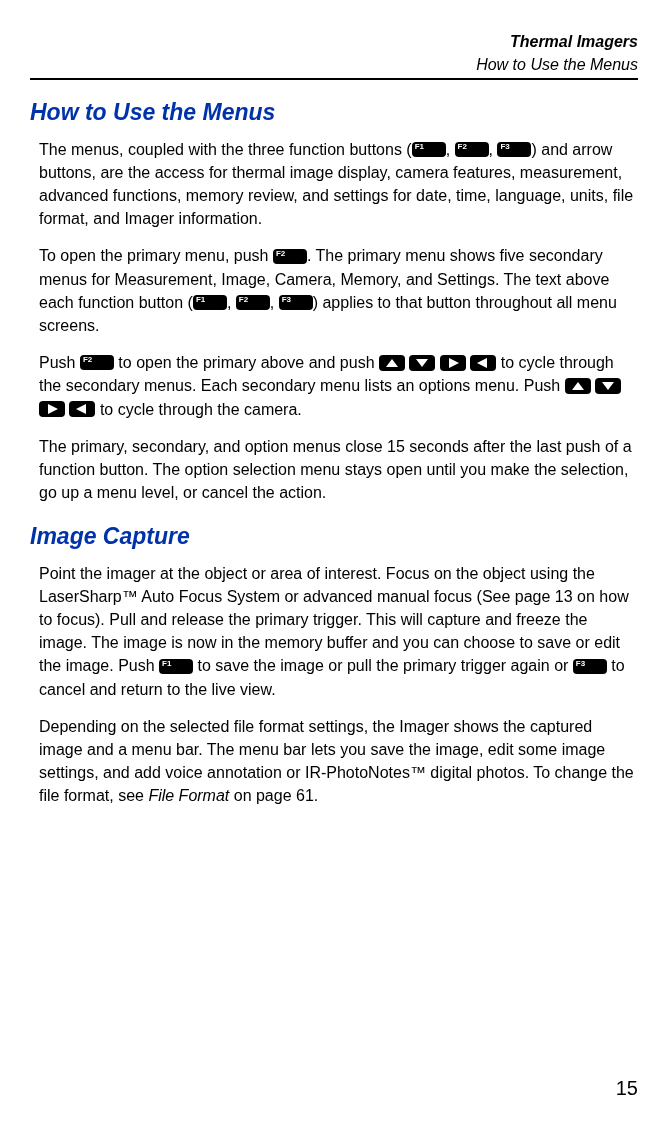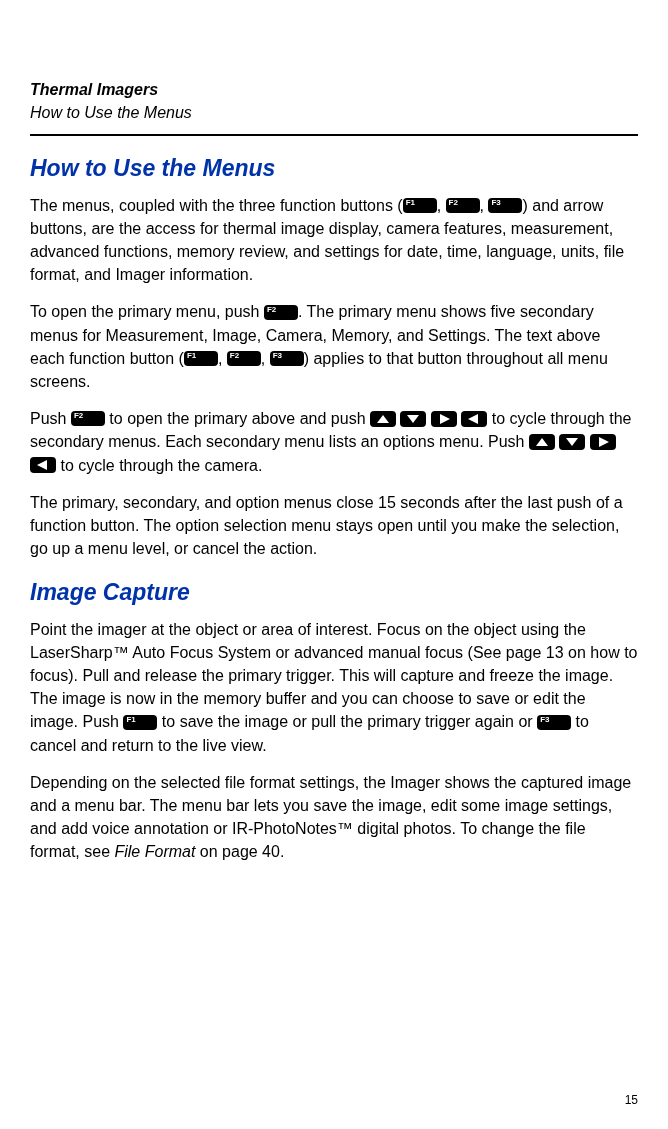--- a/index.html
+++ b/index.html
@@ -6,45 +6,44 @@
     font-family: Arial, Helvetica, sans-serif;
     font-size: 16px;
     color: #000;
     margin: 0;
     padding: 30px 30px 20px 30px;
     width: 668px;
     box-sizing: border-box;
     line-height: 1.45;
   }
   .header-block {
-    text-align: left;
+    text-align: right;
     border-bottom: 2px solid #000;
-    padding-bottom: 10px;
+    padding-bottom: 2px;
     margin-bottom: 14px;
-    margin-top: 48px;
   }
   .header-title {
     font-weight: bold;
     font-style: italic;
     font-size: 16px;
     display: block;
   }
   .header-sub {
     font-style: italic;
     font-size: 16px;
     display: block;
   }
   h1.section {
     color: #0033aa;
     font-style: italic;
     font-weight: bold;
     font-size: 23px;
     margin: 16px 0 8px 0;
   }
-  p { margin: 0 0 14px 0; }
+  p { margin: 0 0 14px 9px; }
   .fbtn {
     display: inline-block;
     background: #000;
     color: #fff;
     font-family: Arial, sans-serif;
     font-style: normal;
     font-weight: bold;
     font-size: 8px;
     width: 34px;
     height: 15px;
@@ -65,23 +64,23 @@
     height: 16px;
     border-radius: 4px;
     vertical-align: middle;
     position: relative;
     top: -1px;
     box-sizing: border-box;
   }
   .arrow svg { display:block; }
   .page-num {
     position: fixed;
-    bottom: 20px;
+    bottom: 26px;
     right: 30px;
-    font-size: 12px;
+    font-size: 20px;
   }
 </style>
 </head>
 <body>
 
 <div class="header-block">
   <span class="header-title">Thermal Imagers</span>
   <span class="header-sub">How to Use the Menus</span>
 </div>
 
@@ -127,16 +126,16 @@
 
 <p>The primary, secondary, and option menus close 15 seconds after the last push of a function button. The option selection menu stays open until you make the selection, go up a menu level, or cancel the action.</p>
 
 <h1 class="section">Image Capture</h1>
 
 <p>
   <span>Point the imager at the object or area of interest. Focus on the object using the LaserSharp™ Auto Focus System or advanced manual focus (See page 13 on how to focus). Pull and release the primary trigger. This will capture and freeze the image. The image is now in the memory buffer and you can choose to save or edit the image. Push </span><span class="fbtn">F1</span><span> to save the image or pull the primary trigger again or </span><span class="fbtn">F3</span><span> to cancel and return to the live view.</span>
 </p>
 
 <p>
-  <span>Depending on the selected file format settings, the Imager shows the captured image and a menu bar. The menu bar lets you save the image, edit some image settings, and add voice annotation or IR-PhotoNotes™ digital photos. To change the file format, see </span><span style="font-style:italic">File Format</span><span> on page 40.</span>
+  <span>Depending on the selected file format settings, the Imager shows the captured image and a menu bar. The menu bar lets you save the image, edit some image settings, and add voice annotation or IR-PhotoNotes™ digital photos. To change the file format, see </span><span style="font-style:italic">File Format</span><span> on page 61.</span>
 </p>
 
 <div class="page-num">15</div>
 
 </body></html>

